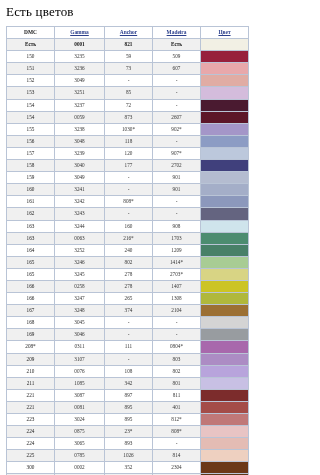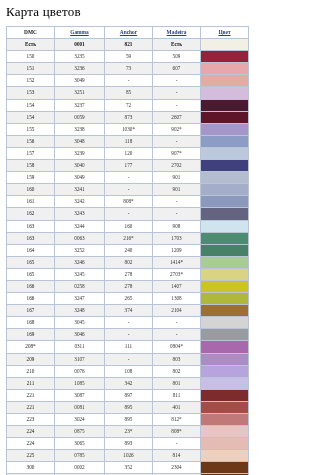--- a/index.html
+++ b/index.html
@@ -58,21 +58,21 @@
   .sw{display:block;width:100%;height:11.1px;}
   col.col-dmc{width:48px;}
   col.col-gamma{width:50px;}
   col.col-anchor{width:48px;}
   col.col-madeira{width:48px;}
   col.col-color{width:48px;}
 </style>
 </head>
 <body>
 
-<h1 id="page-title">Карта цветов</h1>
+<h1 id="page-title">Есть цветов</h1>
 
 <div class="table-wrap">
   <table class="color-table">
     <colgroup>
       <col class="col-dmc">
         <col class="col-gamma">
         <col class="col-anchor">
         <col class="col-madeira">
         <col class="col-color">
     </colgroup>

